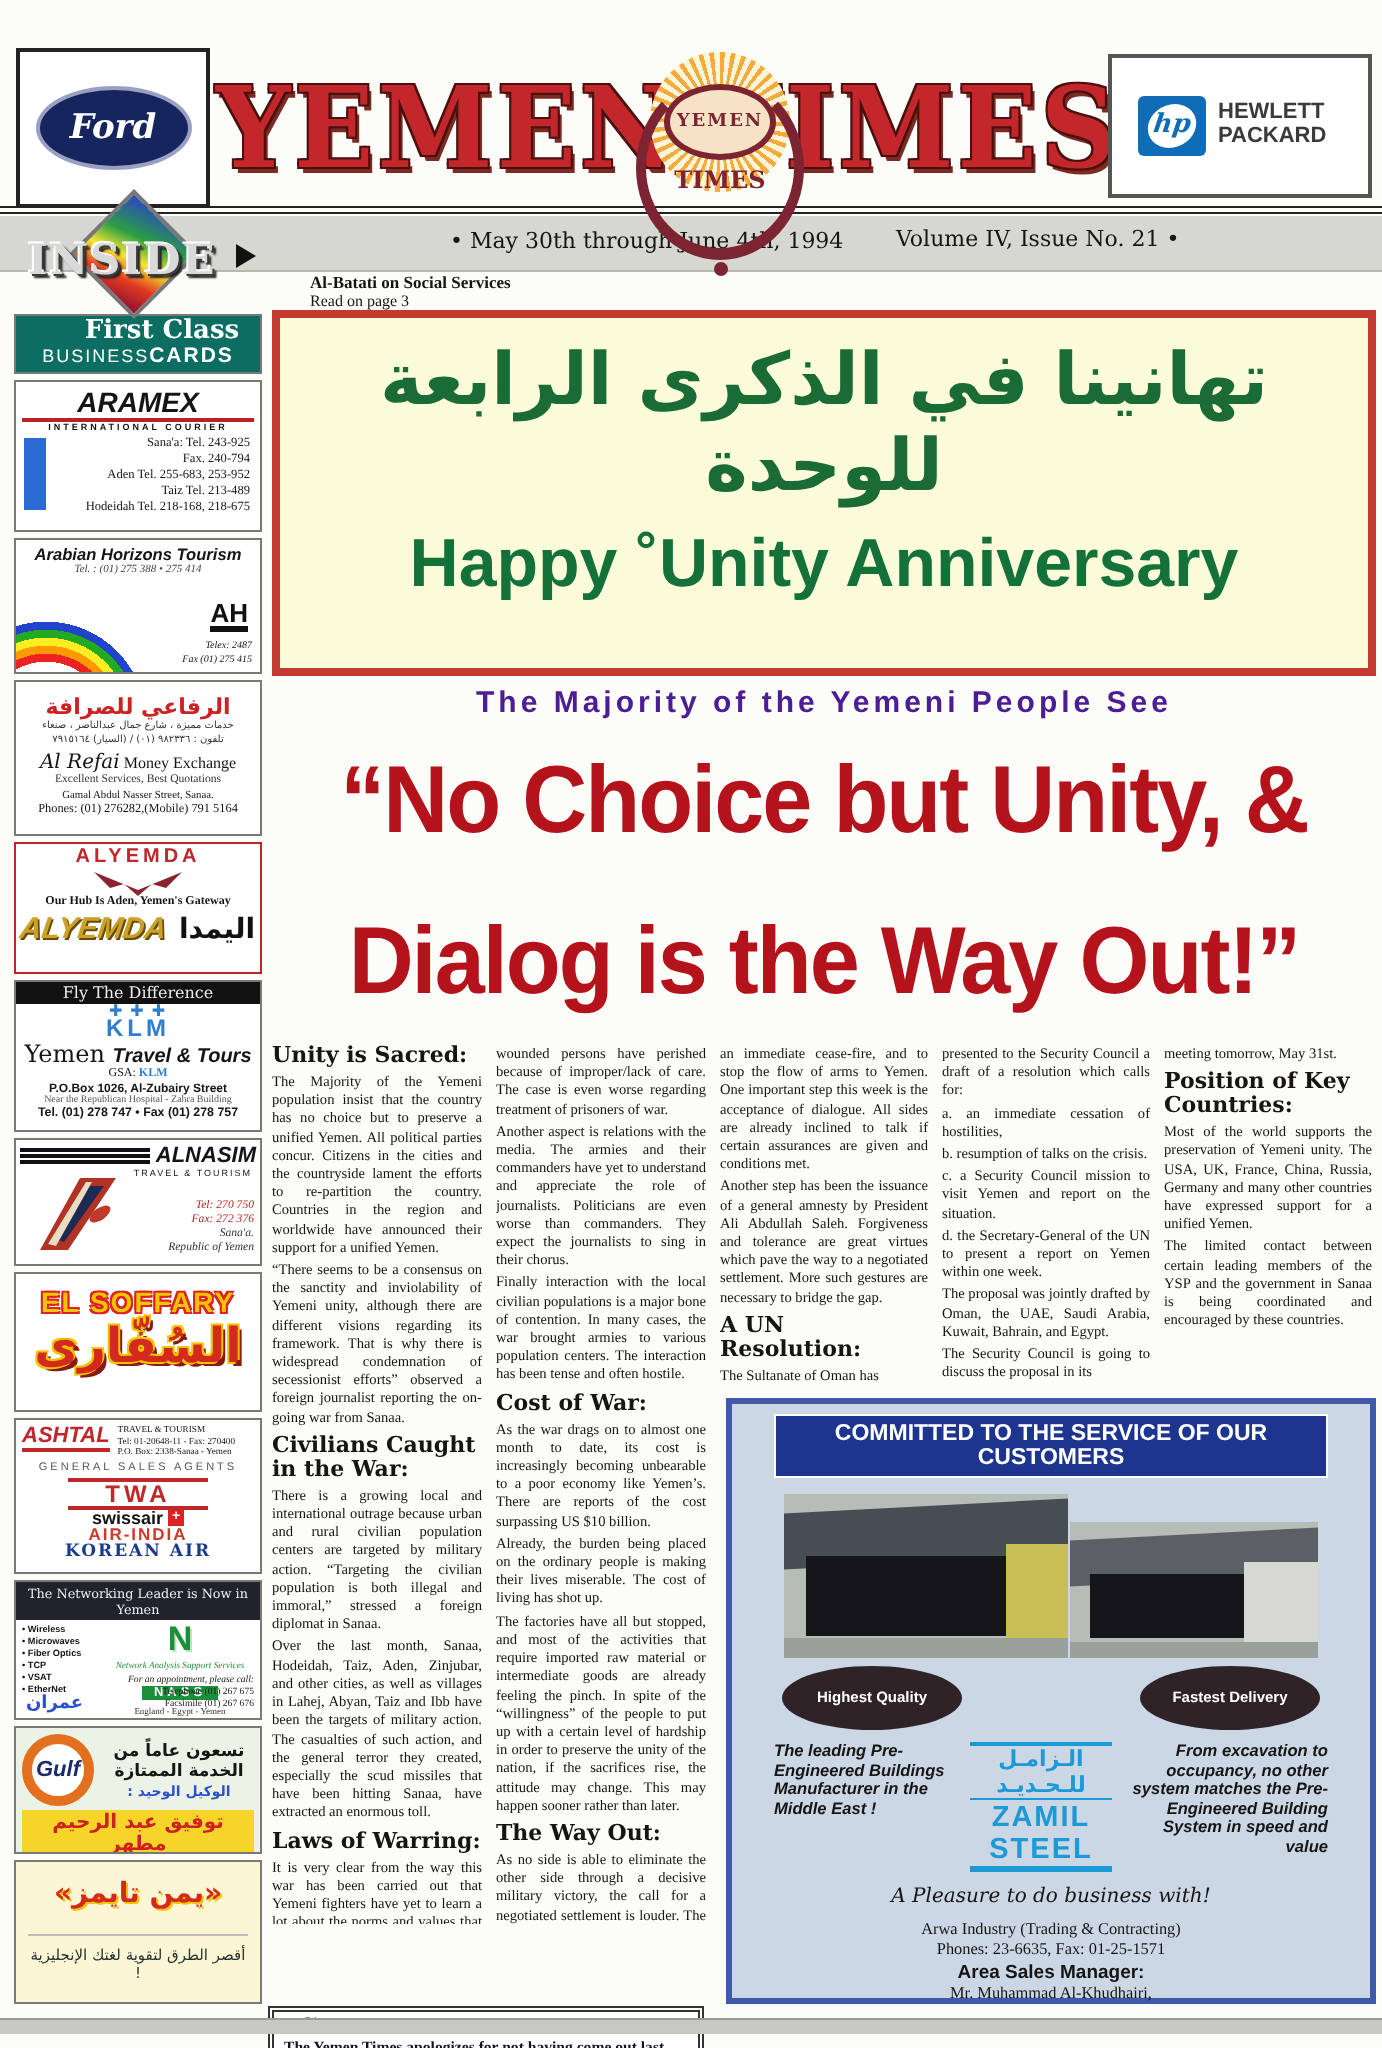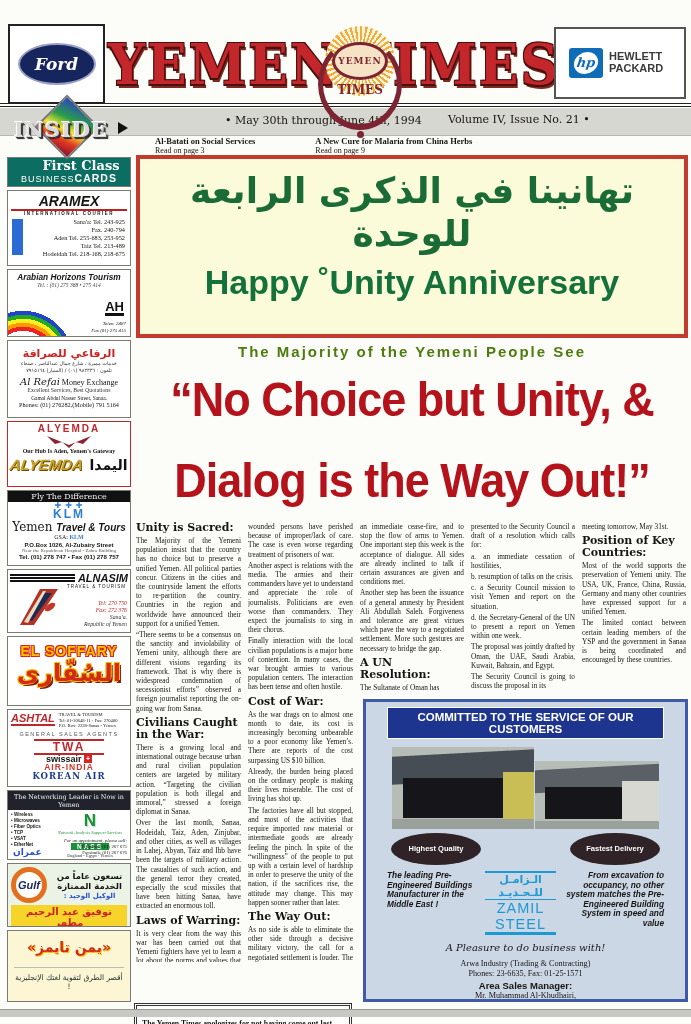--- a/index.html
+++ b/index.html
@@ -185,21 +185,21 @@
            border-top:1px solid #bbb; padding-top:5px; margin-left:6px; margin-right:6px; }
 
   
   .main { position:absolute; left:136px; top:155px; width:552px; }
   .banner { height:183px; border:4px solid #c23b2e; background:#fbfbda; text-align:center; overflow:hidden; }
   .banner-ar { margin-top:10px; font-family:"DejaVu Sans",sans-serif; font-weight:bold; font-size:36px;
                color:#1a6b35; direction:rtl; line-height:1.2; }
   .banner-en { margin-top:8px; font-family:"Liberation Sans",sans-serif; font-weight:bold; font-size:34px;
                color:#14713a; }
   .kicker { margin-top:5px; text-align:center; font-family:"Liberation Sans",sans-serif; font-weight:bold;
-            font-size:15px; letter-spacing:2px; color:#4d7c0f; }
+            font-size:15px; letter-spacing:2px; color:#4c1d95; }
   .headline { text-align:center; font-family:"Liberation Sans",sans-serif; font-weight:bold; font-size:45px;
               color:#b5131b; line-height:76px; letter-spacing:-1px; transform:scaleY(1.06); transform-origin:top; }
 
   .article { position:relative; margin-top:10px; display:flex; gap:7px; }
   .col { width:105px; }
   .colnarrow { width:104px; }
   .cols-left { display:flex; gap:7px; width:217px; flex:none; }
   .left-inner { height:440px; overflow:hidden; }
   .right-wrap { flex:1; }
   .right-cols { display:flex; gap:7px; height:172px; overflow:hidden; }
@@ -230,21 +230,21 @@
            text-align:center; font-family:"Liberation Sans",sans-serif; font-weight:bold; font-size:7.5px; line-height:8.5px; }
   .bg1,.bg3 { width:90px; height:32px; }
   .bg2 { width:104px; height:42px; font-size:8px; }
   .z-mid { display:flex; margin-top:6px; gap:4px; }
   .z-side { width:94px; font-family:"Liberation Sans",sans-serif; font-weight:bold; font-style:italic;
             font-size:8.3px; line-height:9.6px; }
   .z-side.r { text-align:right; width:104px; }
   .z-logo { flex:1; text-align:center; align-self:center; color:#1d9ad6; }
   .z-logo .la { font-family:"DejaVu Sans",sans-serif; font-weight:bold; font-size:11px; direction:rtl;
                 border-top:2px solid #1d9ad6; border-bottom:1px solid #1d9ad6; display:inline-block; padding:0 6px; }
-  .z-logo .le { font-family:"Liberation Sans",sans-serif; font-weight:normal; font-size:14.5px; letter-spacing:1px;
+  .z-logo .le { font-family:"Liberation Sans",sans-serif; font-weight:bold; font-size:14.5px; letter-spacing:1px;
                 border-bottom:3px solid #1d9ad6; display:inline-block; padding:0 2px; }
   .z-tag { text-align:center; font-family:"DejaVu Serif",serif; font-style:italic; font-size:10px; margin-top:7px; }
   .z-c1 { text-align:center; font-size:8.2px; margin-top:6px; line-height:9.5px; }
   .z-asm { text-align:center; margin-top:3px; line-height:9.5px; font-size:8.2px; }
   .z-asm .t { font-family:"Liberation Sans",sans-serif; font-weight:bold; font-size:9.5px; }
 
   .bottom-bar { position:absolute; left:0; top:1009px; width:691px; height:8px; background:#c8c8c2;
                 border-top:1px solid #9a9a94; }
 </style>
 </head>
@@ -286,24 +286,20 @@
   <div class="inside">
     <div class="diamond"></div>
     <div class="itext">INSIDE</div>
     <div class="arrow"></div>
   </div>
 
   <div class="teasers">
     <div class="teaser">
       <div class="tt">Al-Batati on Social Services</div>
       <div class="ts">Read on page 3</div>
-    </div>
-    <div class="teaser">
-      <div class="tt">A New Cure for Malaria from China Herbs</div>
-      <div class="ts">Read on page 9</div>
     </div>
   </div>
 
   <aside class="sidebar">
 
     <div class="ad ad-fc ctr">
       <div class="fc1">First Class</div>
       <div class="fc2">
         <span>BUSINESS</span><b>CARDS</b>
       </div>

